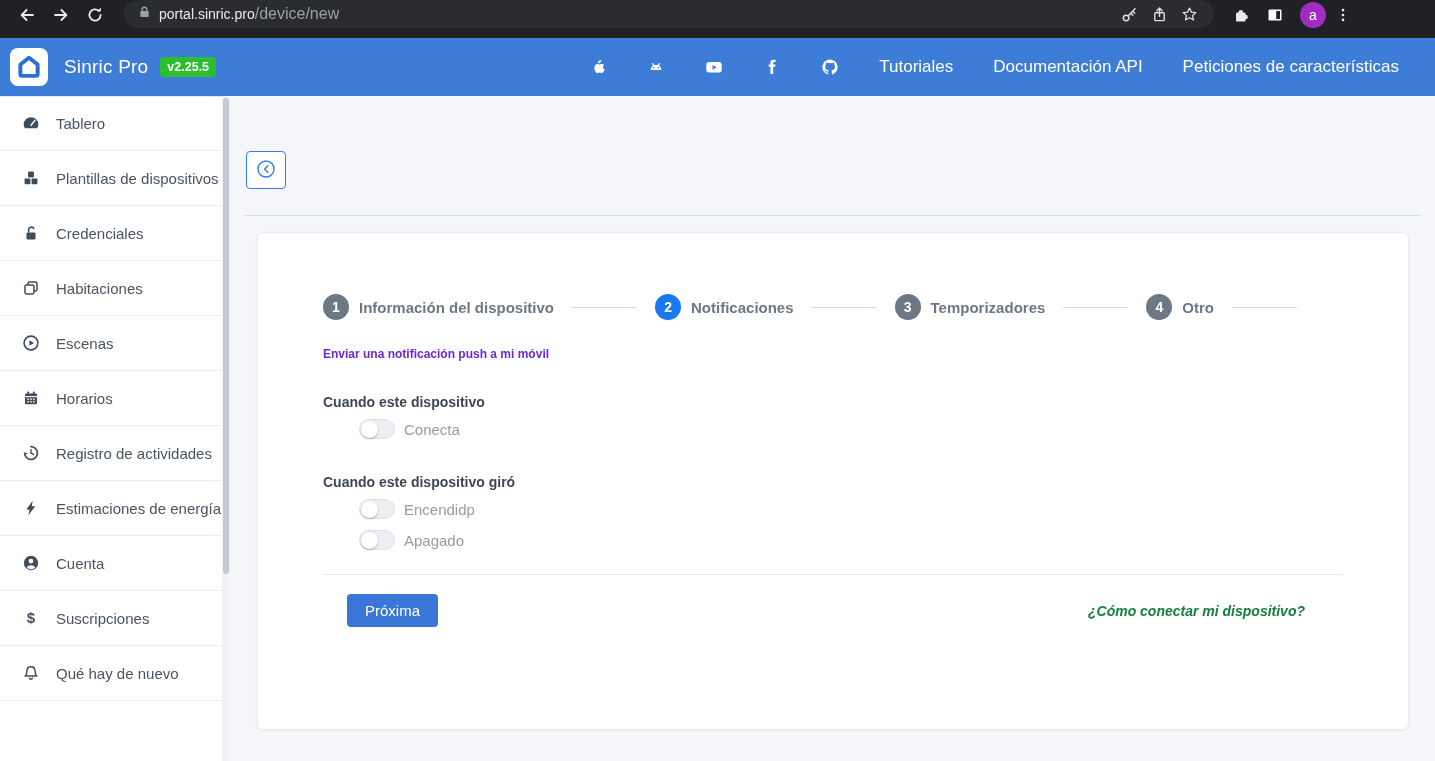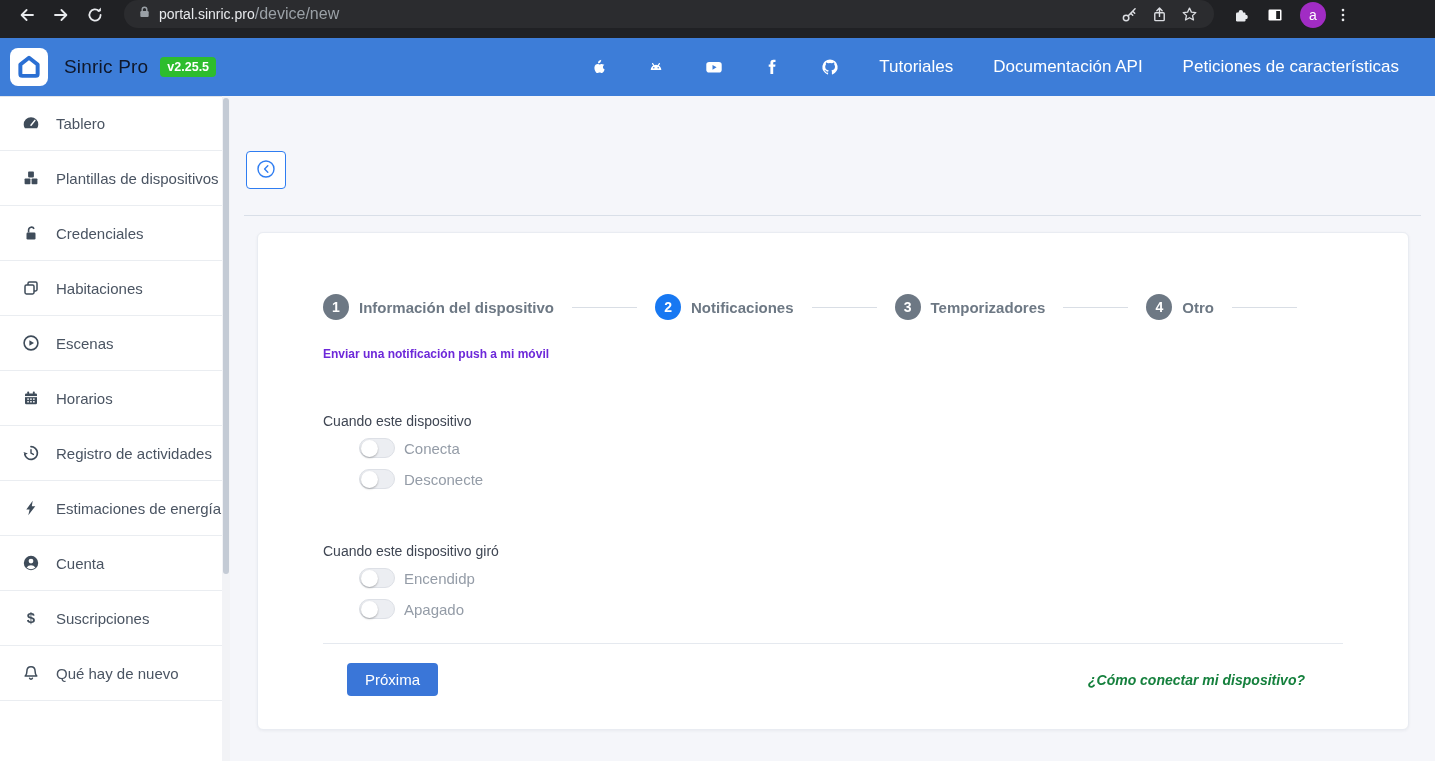--- a/index.html
+++ b/index.html
@@ -15,21 +15,21 @@
   .omnibox .path { color:#9aa0a6; font-size:16px; }
   .omnibox .spacer { flex:1; }
   .o-ico { width:30px; height:26px; display:flex; align-items:center; justify-content:center; }
   .avatar { width:26px; height:26px; border-radius:50%; background:#a12cc4; color:#fff; font-size:14px;
             display:flex; align-items:center; justify-content:center; margin-left:8px; }
   .b-right { display:flex; align-items:center; margin-left:10px; }
 
   
   .appbar { height:58px; background:#3d7dd8; display:flex; align-items:center; padding:0 36px 0 10px; }
   .brand-tile { width:38px; height:38px; background:#fff; border-radius:8px; display:flex; align-items:center; justify-content:center; }
-  .brand-name { color:#0f172a; font-size:19px; font-weight:500; margin-left:16px; letter-spacing:.2px; }
+  .brand-name { color:#ffffff; font-size:19px; font-weight:500; margin-left:16px; letter-spacing:.2px; }
   .badge { background:#2dbd2d; color:#fff; font-size:12.5px; font-weight:bold; border-radius:4px;
            padding:3px 7px; margin-left:12px; }
   .appbar-right { margin-left:auto; display:flex; align-items:center; gap:40px; }
   .soc { width:18px; height:18px; display:flex; align-items:center; justify-content:center; }
   .nav-link { color:#fff; font-size:17px; white-space:nowrap; cursor:pointer; }
 
   
   .content { display:flex; height:746px; }
 
   
@@ -56,21 +56,21 @@
   .stepper { display:flex; align-items:center; }
   .step { display:flex; align-items:center; flex:0 0 auto; }
   .step-circle { width:26px; height:26px; border-radius:50%; background:#6d7884; color:#fff;
                  font-size:14px; font-weight:bold; display:flex; align-items:center; justify-content:center; }
   .step.active .step-circle { background:#1778f2; }
   .step-label { margin-left:10px; font-size:15px; font-weight:bold; color:#6d7884; white-space:nowrap; }
   .step-conn { width:65px; height:1px; background:#d9dee5; margin:0 18px; flex:0 0 auto; }
 
   
   .form-heading { margin-top:27px; font-size:12px; font-weight:bold; color:#6d28d9; }
-  .group-label { margin-top:52px; font-size:14px; font-weight:normal; color:#3f4653; }
+  .group-label { margin-top:33px; font-size:14px; font-weight:bold; color:#3f4653; }
   .toggle-row { display:flex; align-items:center; margin:7px 0 5px 36px; height:24px; }
   .toggle { width:36px; height:20px; border-radius:10px; background:#eceef2; border:1px solid #dde0e6;
             position:relative; cursor:pointer; flex:0 0 36px; }
   .knob { position:absolute; left:1px; top:0.5px; width:17px; height:17px; border-radius:50%; background:#fff;
           box-shadow:0 1px 2px rgba(0,0,0,.28); }
   .toggle-label { margin-left:9px; font-size:15px; color:#949ca7; }
   .form-divider { margin-top:22px; border:0; border-top:1px solid #e5e9ef; }
   .actions { margin-top:19px; display:flex; align-items:center; justify-content:space-between;
              padding-left:24px; padding-right:38px; }
   .next-btn { background:#3a76d8; color:#fff; border:0; border-radius:4px; font-size:15px;
@@ -358,26 +358,20 @@
       <h2 class="form-heading">Enviar una notificación push a mi móvil</h2>
 
       <div class="group">
         <div class="group-label">Cuando este dispositivo</div>
         <div class="toggle-row">
           <div class="toggle">
               <div class="knob"></div>
             </div>
           <span class="toggle-label">Conecta</span>
         </div>
-        <div class="toggle-row">
-          <div class="toggle">
-              <div class="knob"></div>
-            </div>
-          <span class="toggle-label">Desconecte</span>
-        </div>
       </div>
 
       <div class="group">
         <div class="group-label">Cuando este dispositivo giró</div>
         <div class="toggle-row">
           <div class="toggle">
               <div class="knob"></div>
             </div>
           <span class="toggle-label">Encendidp</span>
         </div>

